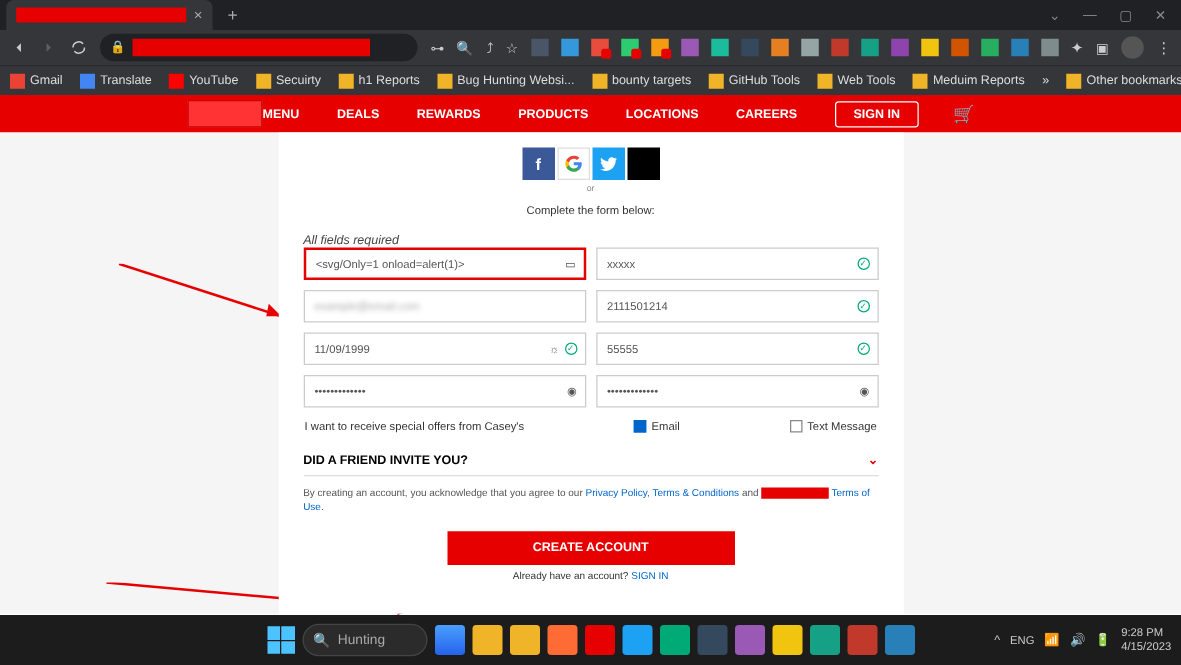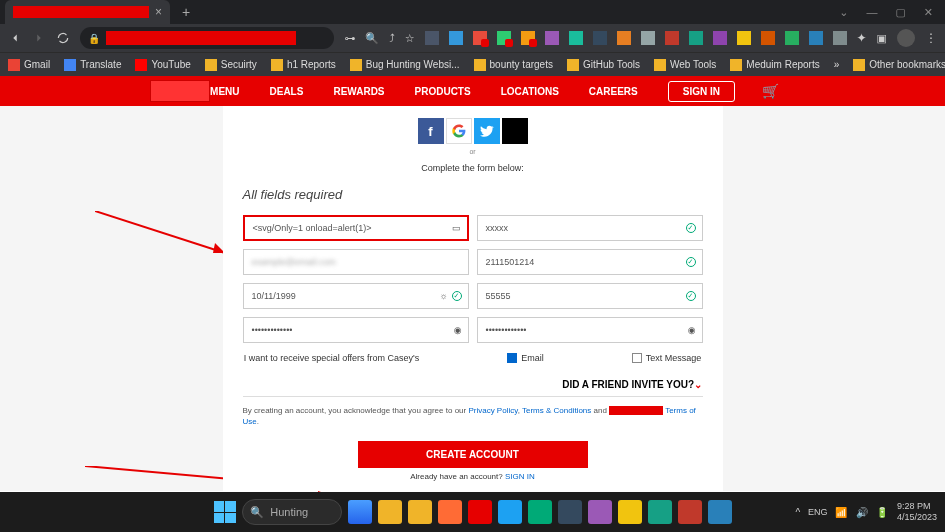--- a/index.html
+++ b/index.html
@@ -42,34 +42,34 @@
     .form-panel { background: #fff; width: 500px; padding: 12px 20px; position: relative; }
     
     .social { display: flex; justify-content: center; gap: 2px; margin-bottom: 4px; }
     .social-btn { width: 26px; height: 26px; display: flex; align-items: center; justify-content: center; font-weight: bold; color: #fff; font-size: 13px; }
     .fb { background: #3b5998; }
     .gg { background: #fff; border: 1px solid #ddd; }
     .tw { background: #1da1f2; }
     .ap { background: #000; }
     .or-text { text-align: center; font-size: 7px; color: #888; }
     .complete { text-align: center; font-size: 9px; color: #333; margin: 8px 0 14px; }
-    .required { font-size: 13px; font-style: italic; color: #444; margin-bottom: 13px; }
+    .required { font-size: 10px; font-style: italic; color: #444; margin-bottom: 0; }
     
     .form-grid { display: grid; grid-template-columns: 1fr 1fr; gap: 8px; }
     .field { border: 1px solid #ccc; height: 26px; display: flex; align-items: center; padding: 0 8px; position: relative; font-size: 9px; color: #555; }
     .field.highlight { border: 2px solid #e60000; }
     .field-icon { position: absolute; right: 6px; font-size: 9px; }
     .check-icon { color: #0a7; width: 10px; height: 10px; border-radius: 50%; border: 1px solid #0a7; display: flex; align-items: center; justify-content: center; font-size: 7px; }
     
     .checkboxes { display: flex; justify-content: center; gap: 88px; margin: 10px 0; font-size: 9px; color: #333; }
     .cb-group { display: flex; gap: 4px; align-items: flex-start; }
     .cb { width: 10px; height: 10px; border: 1px solid #888; display: inline-block; }
     .cb.checked { background: #06c; border-color: #06c; }
     
-    .friend-invite { display: flex; justify-content: flex-end; align-items: center; padding: 6px 0; border-bottom: 1px solid #ddd; font-size: 10px; font-weight: bold; margin-bottom: 8px; }
+    .friend-invite { display: flex; justify-content: space-between; align-items: center; padding: 6px 0; border-bottom: 1px solid #ddd; font-size: 10px; font-weight: bold; margin-bottom: 8px; }
     .chevron { color: #e60000; }
     
     .terms { font-size: 8px; color: #555; line-height: 1.4; }
     .terms a { color: #06c; }
     .terms-block { background: #e60000; display: inline-block; width: 54px; height: 9px; vertical-align: middle; }
     
     .create-btn { background: #e60000; color: #fff; font-weight: bold; font-size: 10px; padding: 8px; text-align: center; margin: 14px auto 4px; width: 230px; display: block; border: none; }
     .already { text-align: center; font-size: 8px; color: #333; }
     .already a { color: #06c; }
     
@@ -255,21 +255,21 @@
           <span class="field-icon check-icon">✓</span>
         </div>
         <div class="field">
           <span style="filter:blur(2px);color:#aaa">example@email.com</span>
         </div>
         <div class="field">
           <span>2111501214</span>
           <span class="field-icon check-icon">✓</span>
         </div>
         <div class="field">
-          <span>10/11/1999</span>
+          <span>11/09/1999</span>
           <span class="field-icon" style="right:20px">☼</span>
           <span class="field-icon check-icon">✓</span>
         </div>
         <div class="field">
           <span>55555</span>
           <span class="field-icon check-icon">✓</span>
         </div>
         <div class="field">
           <span>•••••••••••••</span>
           <span class="field-icon">◉</span>

